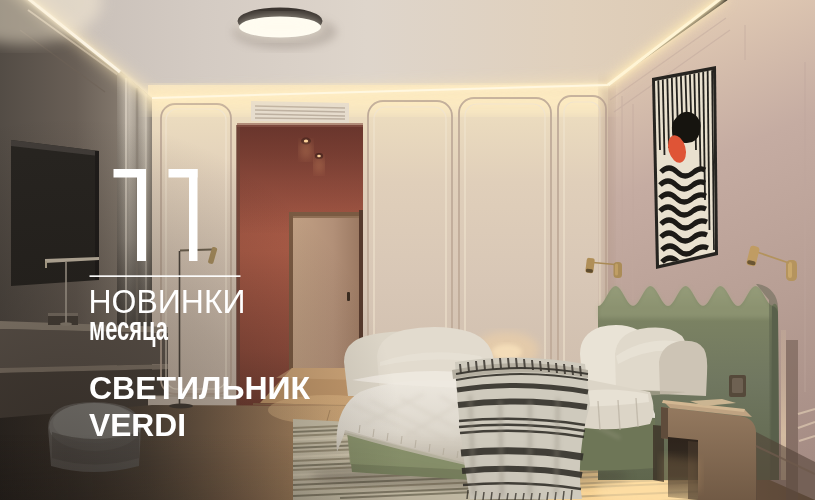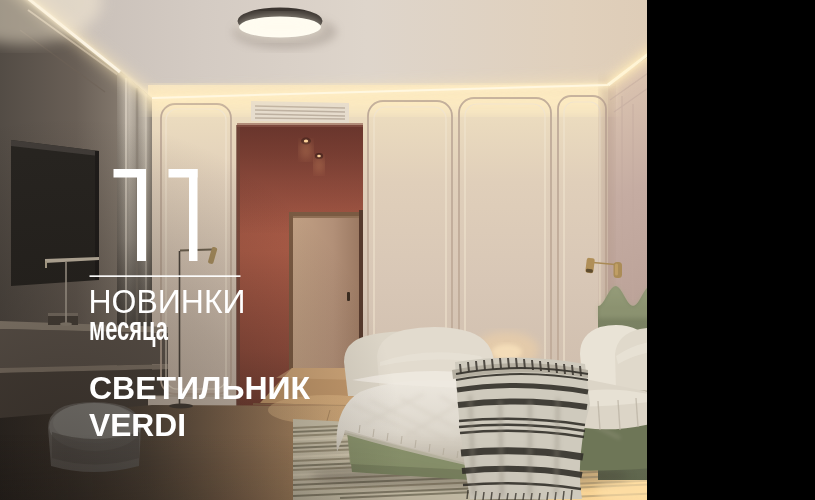--- a/index.html
+++ b/index.html
@@ -1,15 +1,15 @@
 <!DOCTYPE html>
 <html><head><meta charset="utf-8">
 <style>
 html,body{margin:0;padding:0;background:#000;}
-#stage{position:relative;width:647px;height:500px;overflow:hidden;font-family:"Liberation Sans",sans-serif;}
+#stage{position:relative;width:815px;height:500px;overflow:hidden;font-family:"Liberation Sans",sans-serif;}
 </style></head>
 <body>
 <div id="stage">
 <svg width="815" height="500" viewBox="0 0 815 500">
 <defs>
 <linearGradient id="ceil" x1="0" y1="0" x2="815" y2="0" gradientUnits="userSpaceOnUse">
  <stop offset="0" stop-color="#c2b9b2"></stop>
           <stop offset="0.25" stop-color="#d4cbc3"></stop>
  <stop offset="0.45" stop-color="#ded5cb"></stop>
           <stop offset="0.7" stop-color="#e0d0bc"></stop>

